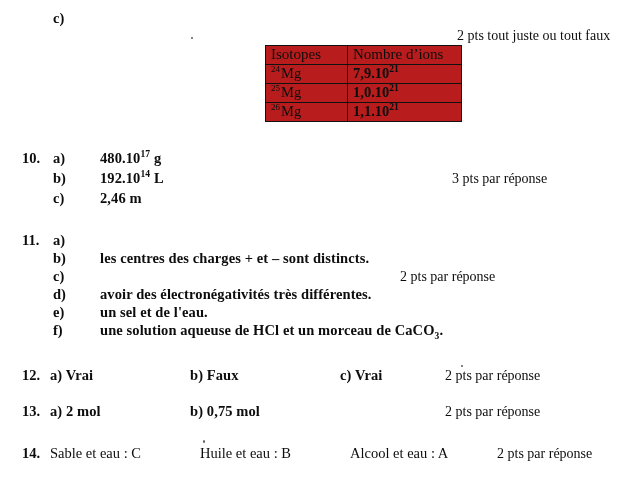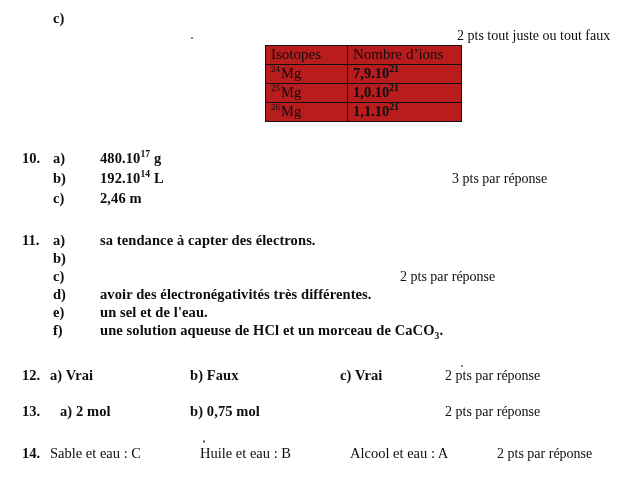--- a/index.html
+++ b/index.html
@@ -127,21 +127,21 @@
 
   
   #q12-num { left: 10px;  top: 367px; }
   #q12-a   { left: 50px;  top: 367px; }
   #q12-b   { left: 190px; top: 367px; }
   #q12-c   { left: 340px; top: 367px; }
   #q12-pts { left: 445px; top: 368px; }
 
   
   #q13-num { left: 10px;  top: 403px; }
-  #q13-a   { left: 50px;  top: 403px; margin-left: 10px; }
+  #q13-a   { left: 50px;  top: 403px; }
   #q13-b   { left: 190px; top: 403px; }
   #q13-pts { left: 445px; top: 404px; }
 
   
   #q14-num { left: 10px;  top: 445px; text-align: center; }
   #q14-a   { left: 50px;  top: 445px; }
   #q14-b   { left: 200px; top: 445px; }
   #q14-c   { left: 350px; top: 445px; }
   #q14-pts { left: 497px; top: 446px; }
 
@@ -198,23 +198,23 @@
   <div class="abs letter" id="q10-b-let">b)</div>
   <div class="abs ans-bold" id="q10-b-txt"><span>192.10</span><sup>14</sup><span> L</span></div>
   <div class="abs pts" id="q10-b-pts">3 pts par réponse</div>
 
   <div class="abs letter" id="q10-c-let">c)</div>
   <div class="abs ans-bold" id="q10-c-txt">2,46 m</div>
 
   <div class="abs num" id="q11-num">11.</div>
 
   <div class="abs letter" id="q11-a-let">a)</div>
-  <div class="abs ans-bold" id="q11-a-txt">sa tendance à capter des électrons.</div>
 
   <div class="abs letter" id="q11-b-let">b)</div>
+  <div class="abs ans-bold" id="q11-b-txt">les centres des charges + et – sont distincts.</div>
 
   <div class="abs letter" id="q11-c-let">c)</div>
   <div class="abs pts" id="q11-c-pts">2 pts par réponse</div>
 
   <div class="abs letter" id="q11-d-let">d)</div>
   <div class="abs ans-bold" id="q11-d-txt">avoir des électronégativités très différentes.</div>
 
   <div class="abs letter" id="q11-e-let">e)</div>
   <div class="abs ans-bold" id="q11-e-txt">un sel et de l'eau.</div>
 

